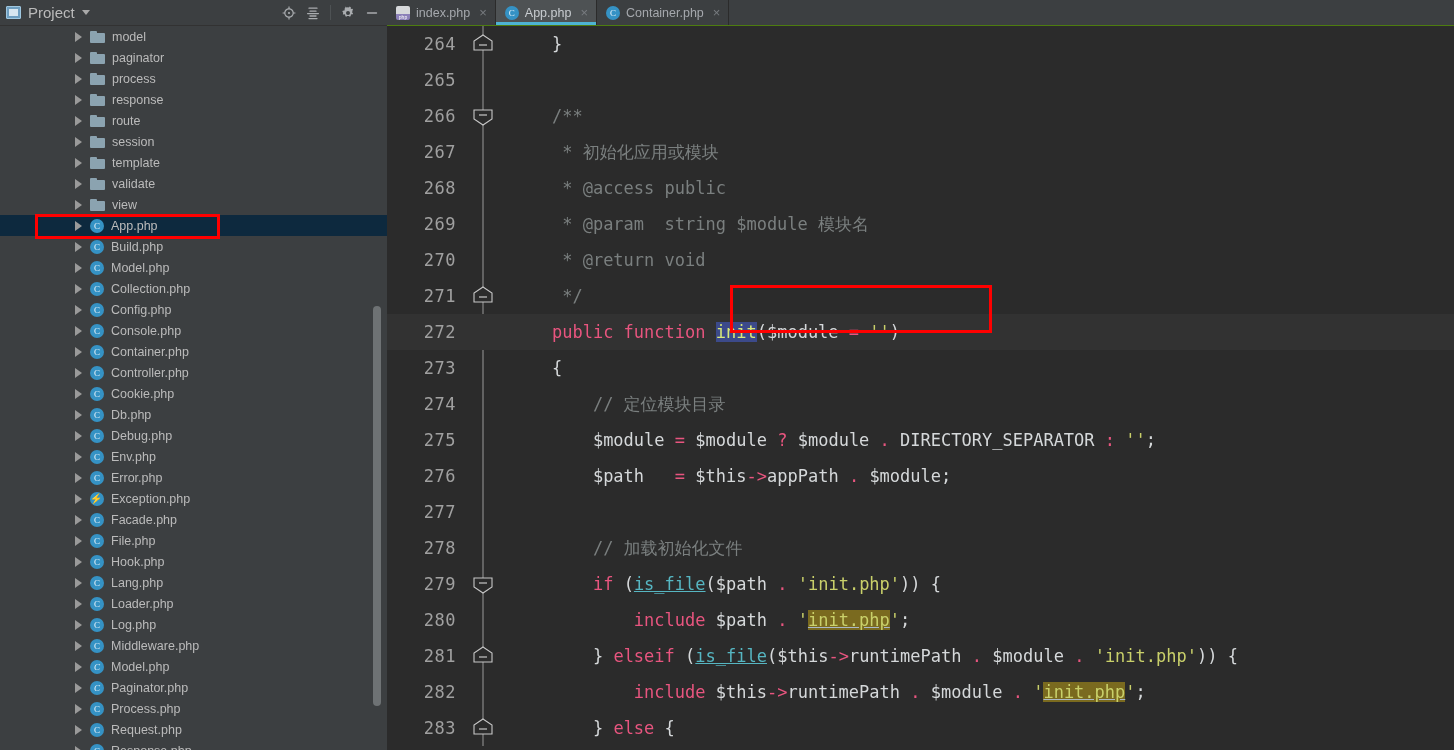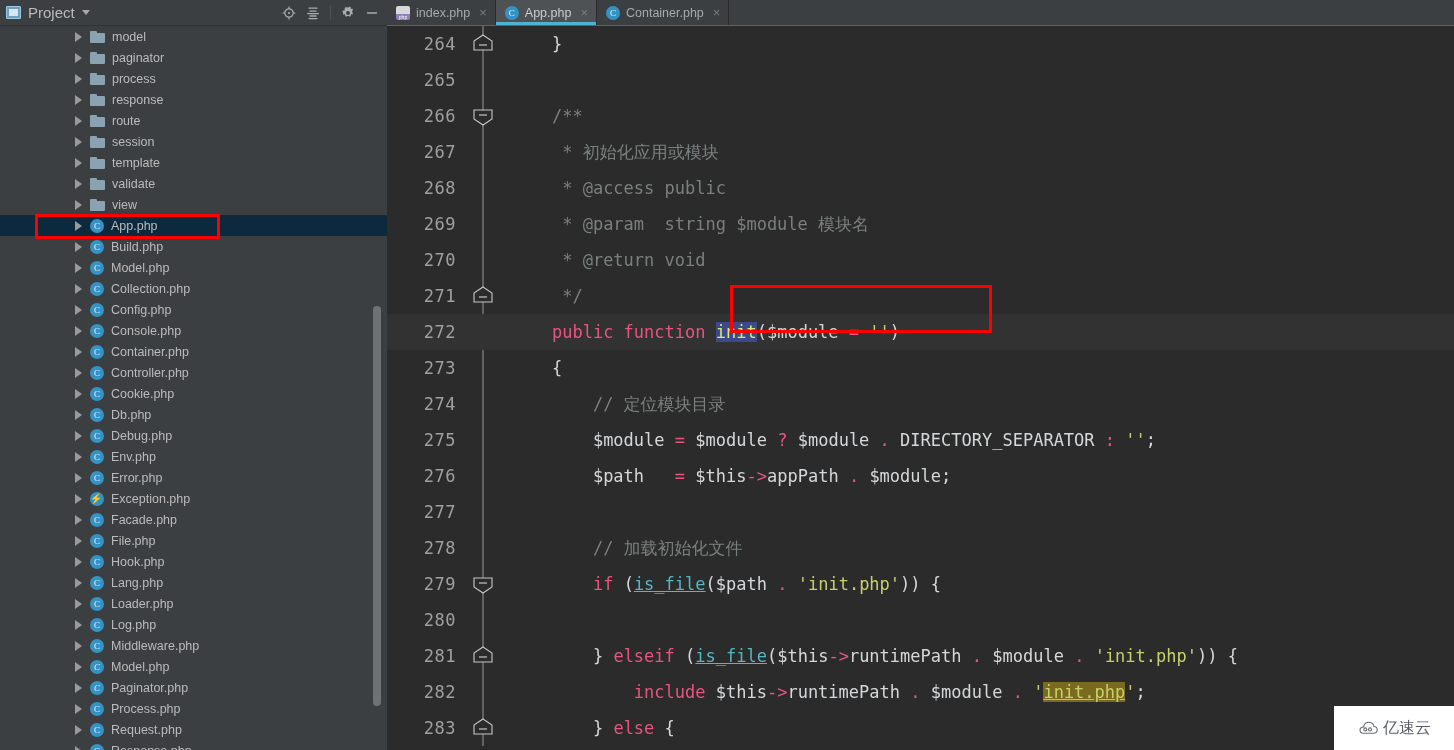--- a/index.html
+++ b/index.html
@@ -650,20 +650,21 @@
             <span class="code-text">        <span class="cmt">// 加载初始化文件</span></span>
           </div>
           <div class="code-line">
             <span class="lineno">279</span>
             <span class="gutter"></span>
             <span class="code-text">        <span class="kw">if</span> <span class="var">(</span><span class="fn">is_file</span><span class="var">(</span><span class="var">$path</span> <span class="op">.</span> <span class="str">'init.php'</span><span class="var">))</span> <span class="var">{</span></span>
           </div>
           <div class="code-line">
             <span class="lineno">280</span>
             <span class="gutter"></span>
+            <span class="code-text">            <span class="kw">include</span> <span class="var">$path</span> <span class="op">.</span> <span class="str">'</span><span class="hl"><span class="str">init.php</span></span><span class="str">'</span><span class="var">;</span></span>
           </div>
           <div class="code-line">
             <span class="lineno">281</span>
             <span class="gutter"></span>
             <span class="code-text">        <span class="var">}</span> <span class="kw">elseif</span> <span class="var">(</span><span class="fn">is_file</span><span class="var">(</span><span class="var">$this</span><span class="op">-&gt;</span><span class="var">runtimePath</span> <span class="op">.</span> <span class="var">$module</span> <span class="op">.</span> <span class="str">'init.php'</span><span class="var">))</span> <span class="var">{</span></span>
           </div>
           <div class="code-line">
             <span class="lineno">282</span>
             <span class="gutter"></span>
             <span class="code-text">            <span class="kw">include</span> <span class="var">$this</span><span class="op">-&gt;</span><span class="var">runtimePath</span> <span class="op">.</span> <span class="var">$module</span> <span class="op">.</span> <span class="str">'</span><span class="hl"><span class="str">init.php</span></span><span class="str">'</span><span class="var">;</span></span>
@@ -672,22 +673,14 @@
             <span class="lineno">283</span>
             <span class="gutter"></span>
             <span class="code-text">        <span class="var">}</span> <span class="kw">else</span> <span class="var">{</span></span>
           </div>
         </div>
     </div>
 
     <div id="redbox-code" style="left:343px; top:285px; width:262px; height:48px;"></div>
   </div>
 
-  <div id="watermark">
-    <svg width="22" height="16" viewBox="0 0 22 16">
-      <path d="M6.2 13.2h10.1c2.3 0 3.9-1.5 3.9-3.4 0-1.8-1.4-3.2-3.3-3.3-.4-2.5-2.5-4.2-5-4.2-2.7 0-4.9 2-5.2 4.6C4.6 7.1 3 8.5 3 10.3c0 1.7 1.4 2.9 3.2 2.9z" fill="none" stroke="#6b7076" stroke-width="1.1"></path>
-      <circle cx="8.3" cy="9.4" r="1.5" fill="none" stroke="#6b7076" stroke-width="1.1"></circle>
-      <circle cx="13" cy="9.4" r="1.5" fill="none" stroke="#6b7076" stroke-width="1.1"></circle>
-    </svg>
-    <span id="wm-text">亿速云</span>
-  </div>
 
 </div>
 
 </body></html>

